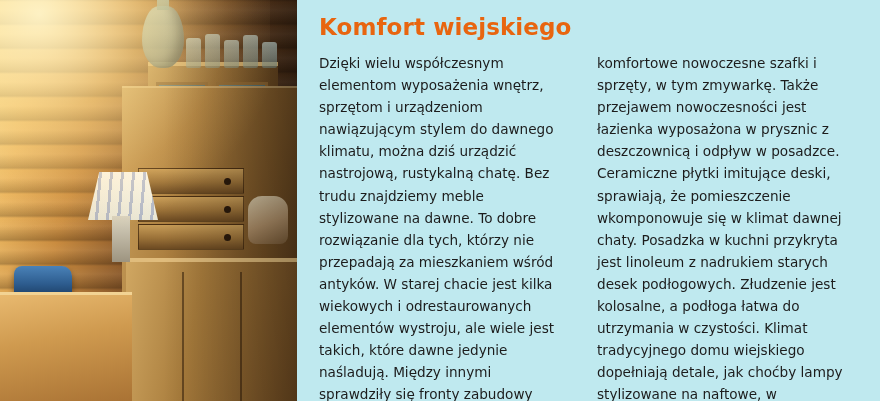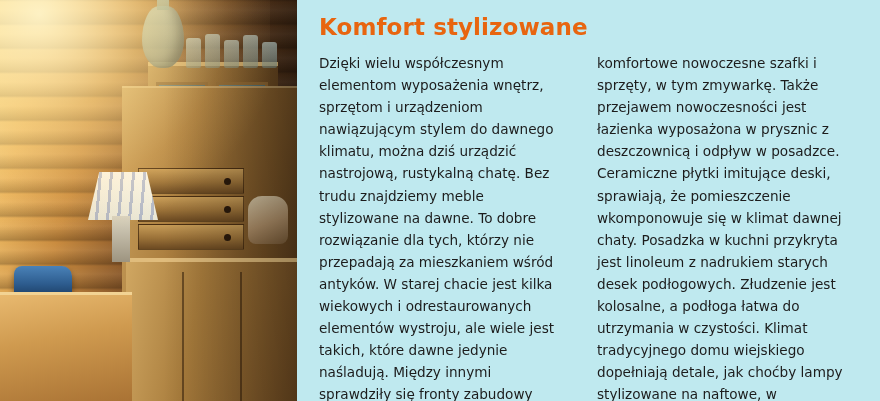--- a/index.html
+++ b/index.html
@@ -284,20 +284,20 @@
     <div class="pot"></div>
     <div class="lamp-shade"></div>
     <div class="lamp-base"></div>
     <div class="blue-object"></div>
     <div class="table"></div>
     <div class="glow"></div>
     <div class="shade-dark"></div>
   </div>
 
   <div class="panel">
-    <h1 class="headline">Komfort stylizowane</h1>
+    <h1 class="headline">Komfort wiejskiego</h1>
     <div class="columns">
       <div class="col left">Dzięki wielu współczesnym elementom wyposażenia wnętrz, sprzętom i urządzeniom nawiązującym stylem do dawnego klimatu, można dziś urządzić nastrojową, rustykalną chatę. Bez trudu znajdziemy meble stylizowane na dawne. To dobre rozwiązanie dla tych, którzy nie przepadają za mieszkaniem wśród antyków. W starej chacie jest kilka wiekowych i odrestaurowanych elementów wystroju, ale wiele jest takich, które dawne jedynie naśladują. Między innymi sprawdziły się fronty zabudowy kuchennej o tradycyjnych płycinach i ceramicznych uchwytach. Kryją</div>
       <div class="col right">komfortowe nowoczesne szafki i sprzęty, w tym zmywarkę. Także przejawem nowoczesności jest łazienka wyposażona w prysznic z deszczownicą i odpływ w posadzce. Ceramiczne płytki imitujące deski, sprawiają, że pomieszczenie wkomponowuje się w klimat dawnej chaty. Posadzka w kuchni przykryta jest linoleum z nadrukiem starych desek podłogowych. Złudzenie jest kolosalne, a podłoga łatwa do utrzymania w czystości. Klimat tradycyjnego domu wiejskiego dopełniają detale, jak choćby lampy stylizowane na naftowe, w rzeczywistości zasilane prądem.</div>
     </div>
   </div>
 
 </div>
 
 </body></html>

